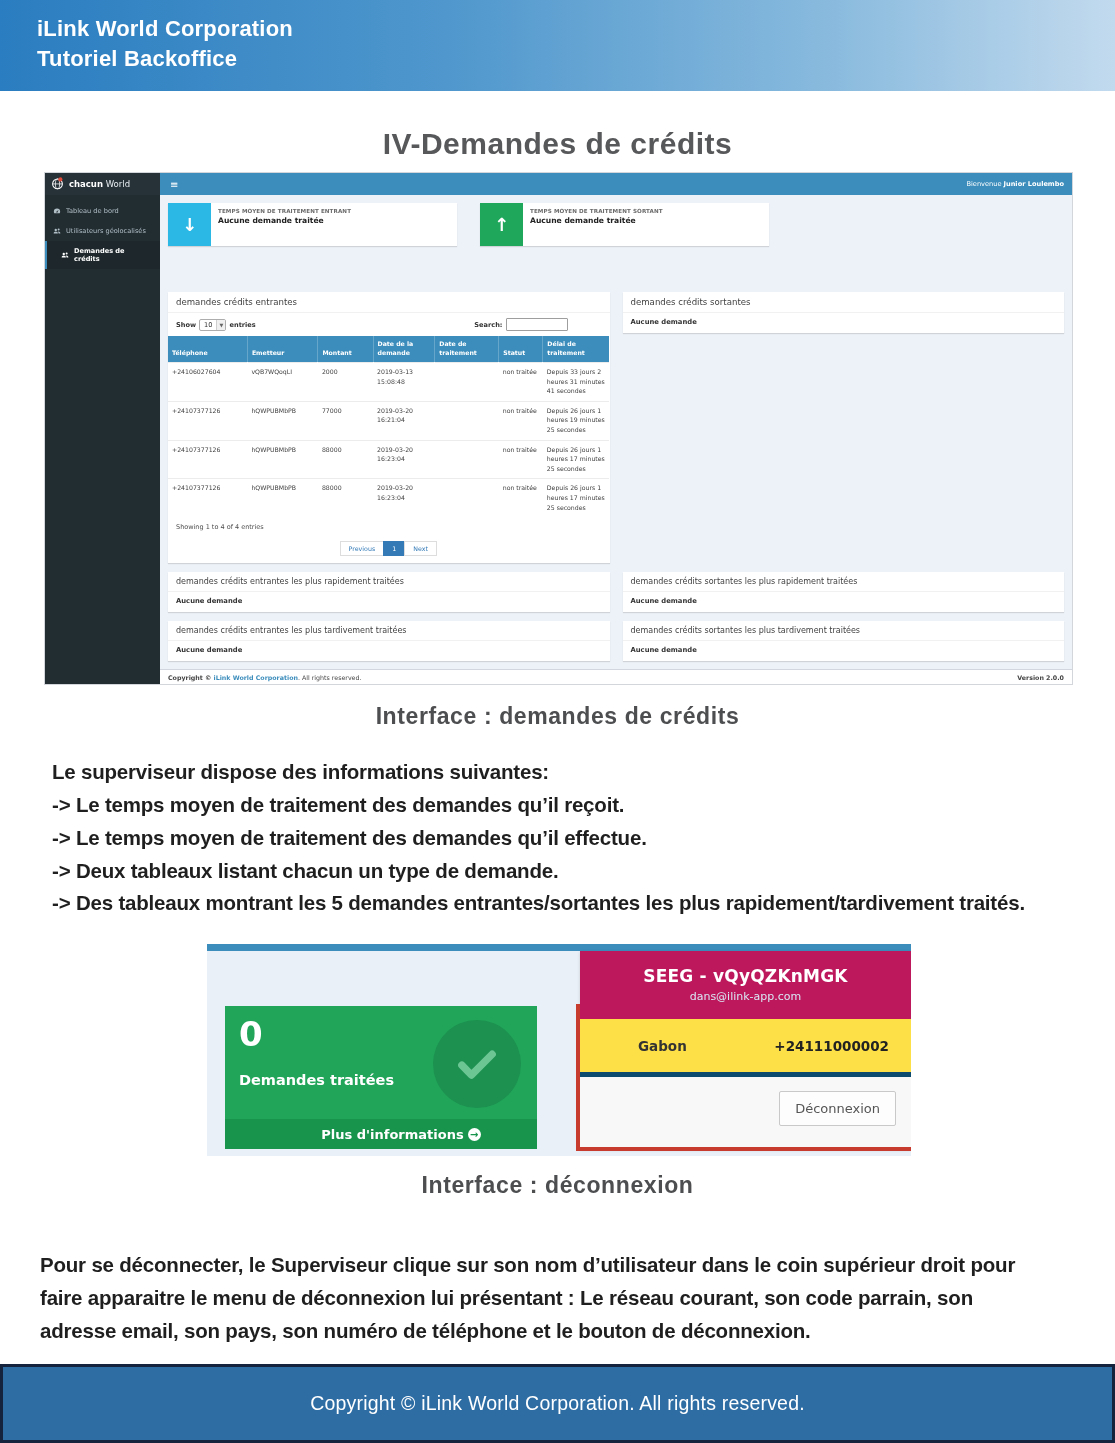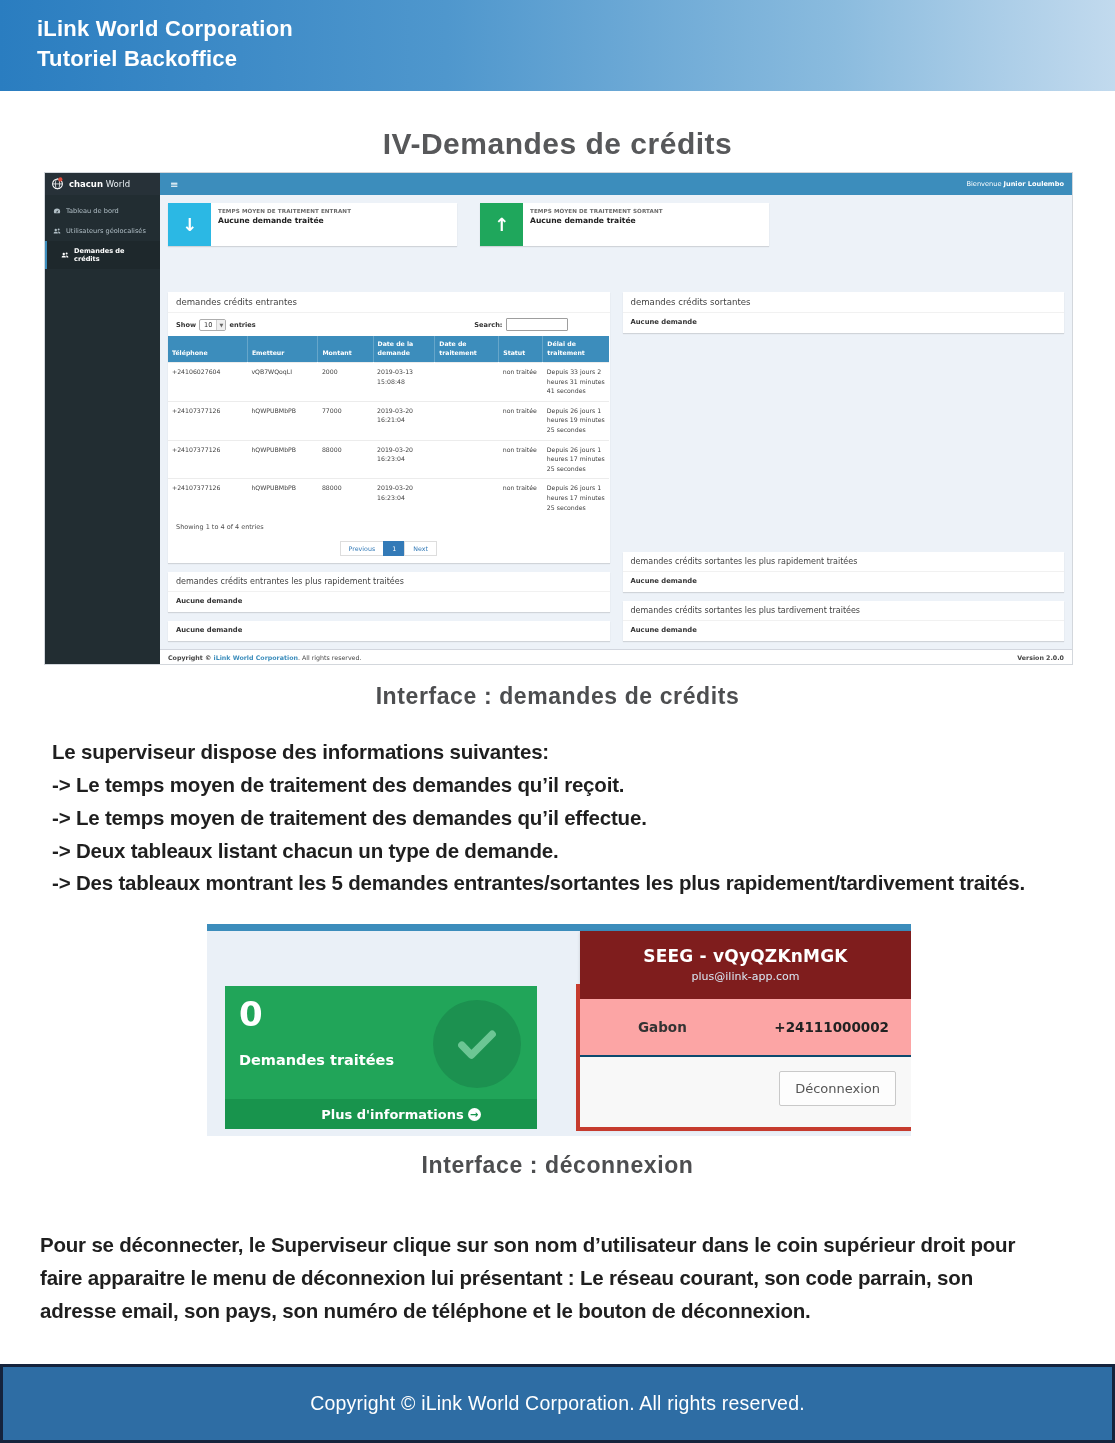--- a/index.html
+++ b/index.html
@@ -84,24 +84,24 @@
   
   .shot2 { width:704px; height:212px; margin:24px 0 0 207px; position:relative; background:#eaf0f7; overflow:hidden; font-family:"DejaVu Sans", sans-serif; }
   .s2-nav { position:absolute; top:0; left:0; width:100%; height:7px; background:#3c8dbc; }
   .s2-stat { position:absolute; left:18px; top:62px; width:312px; height:143px; background:#21a559; color:#fff; }
   .s2-stat .num { position:absolute; left:14px; top:8px; font-size:34px; font-weight:700; }
   .s2-stat .lbl { position:absolute; left:14px; top:66px; font-size:14.5px; font-weight:600; }
   .s2-stat .badge { position:absolute; right:16px; top:14px; width:88px; height:88px; border-radius:50%; background:#1c9150; display:flex; align-items:center; justify-content:center; }
   .s2-stat .more { position:absolute; left:0; bottom:0; width:100%; height:30px; background:#18944d; display:flex; align-items:center; justify-content:center; gap:4px; font-size:13px; font-weight:700; cursor:pointer;padding-left:40px; }
   .s2-stat .more .arr { width:13px; height:13px; border-radius:50%; background:#fff; color:#18944d; display:inline-flex; align-items:center; justify-content:center; font-size:10px; font-weight:700; }
   .s2-drop { position:absolute; right:0; top:7px; width:331px; height:198px; background:#fff; box-shadow:0 1px 3px rgba(0,0,0,.15); }
-  .s2-dhead { height:68px; background:#7f1d1d; color:#fff; text-align:center; padding-top:15px; }
+  .s2-dhead { height:68px; background:#be185d; color:#fff; text-align:center; padding-top:15px; }
   .s2-dhead .t { font-size:17px; font-weight:600; letter-spacing:.2px; }
   .s2-dhead .e { font-size:11px; color:#d9e8f4; margin-top:4px; }
-  .s2-dbody { height:58px; display:flex; align-items:center; padding:0 22px 0 58px; border-bottom:2px solid #0c4a6e; background:#fca5a5;gap:12px; }
+  .s2-dbody { height:58px; display:flex; align-items:center; padding:0 22px 0 58px; border-bottom:5px solid #0c4a6e; background:#fde047;gap:12px; }
   .s2-dbody .country { font-size:13.5px; font-weight:600; color:#333; }
   .s2-dbody .phone { margin-left:auto; font-size:13.5px; font-weight:700; color:#222; }
   .s2-dfoot { height:72px; background:#f8f8f8; position:relative; }
   .s2-dfoot .btn { position:absolute; right:15px; top:14px; padding:9px 15px; background:#fdfdfd; border:1px solid #c9c9c9; border-radius:2px; font-size:13px; color:#555; cursor:pointer; }
   .s2-redv { position:absolute; left:369px; top:60px; width:4px; height:147px; background:#c63b2e; }
   .s2-redh { position:absolute; left:369px; top:203px; width:335px; height:4px; background:#c63b2e; }
 </style>
 </head>
 <body>
 
@@ -257,20 +257,21 @@
             <div class="tshowing">Showing 1 to 4 of 4 entries</div>
             <div class="tpages">
               <span>Previous</span><span class="cur">1</span><span>Next</span>
             </div>
           </div>
           <div class="panel">
             <div class="ptitle small">demandes crédits entrantes les plus rapidement traitées</div>
             <div class="pempty">Aucune demande</div>
           </div>
           <div class="panel">
+            <div class="ptitle small">demandes crédits entrantes les plus tardivement traitées</div>
             <div class="pempty">Aucune demande</div>
           </div>
         </div>
 
         <div class="s1-col">
           <div class="panel">
             <div class="ptitle">demandes crédits sortantes</div>
             <div class="pempty">Aucune demande</div>
           </div>
           <div class="panel spacer-up">
@@ -315,21 +316,21 @@
     <div class="lbl">Demandes traitées</div>
     <div class="more">
       <span>Plus d'informations</span>
       <span class="arr">→</span>
     </div>
   </div>
 
   <div class="s2-drop">
     <div class="s2-dhead">
       <div class="t">SEEG - vQyQZKnMGK</div>
-      <div class="e">plus@ilink-app.com</div>
+      <div class="e">dans@ilink-app.com</div>
     </div>
     <div class="s2-dbody">
       <span class="country">Gabon</span>
       <span class="phone">+24111000002</span>
     </div>
     <div class="s2-dfoot">
       <span class="btn">Déconnexion</span>
     </div>
   </div>
 

